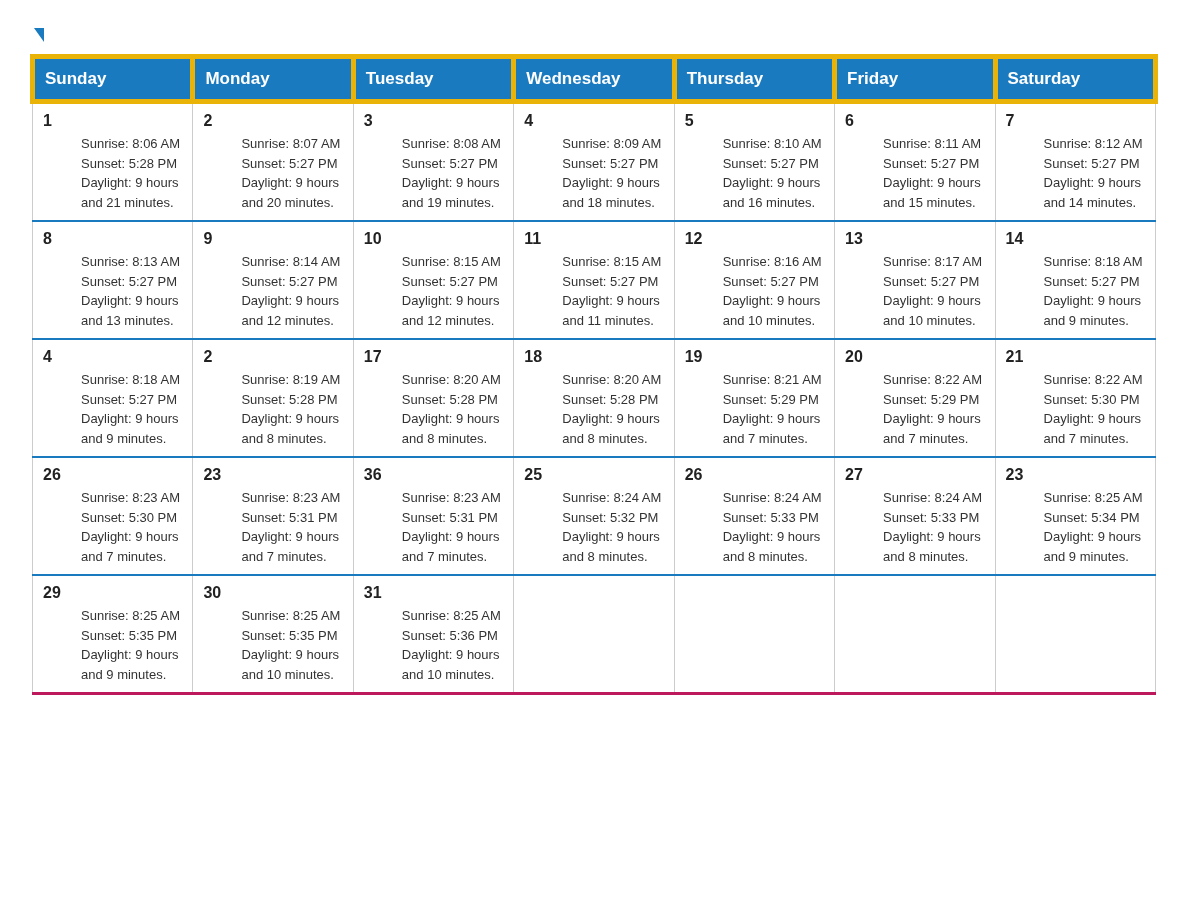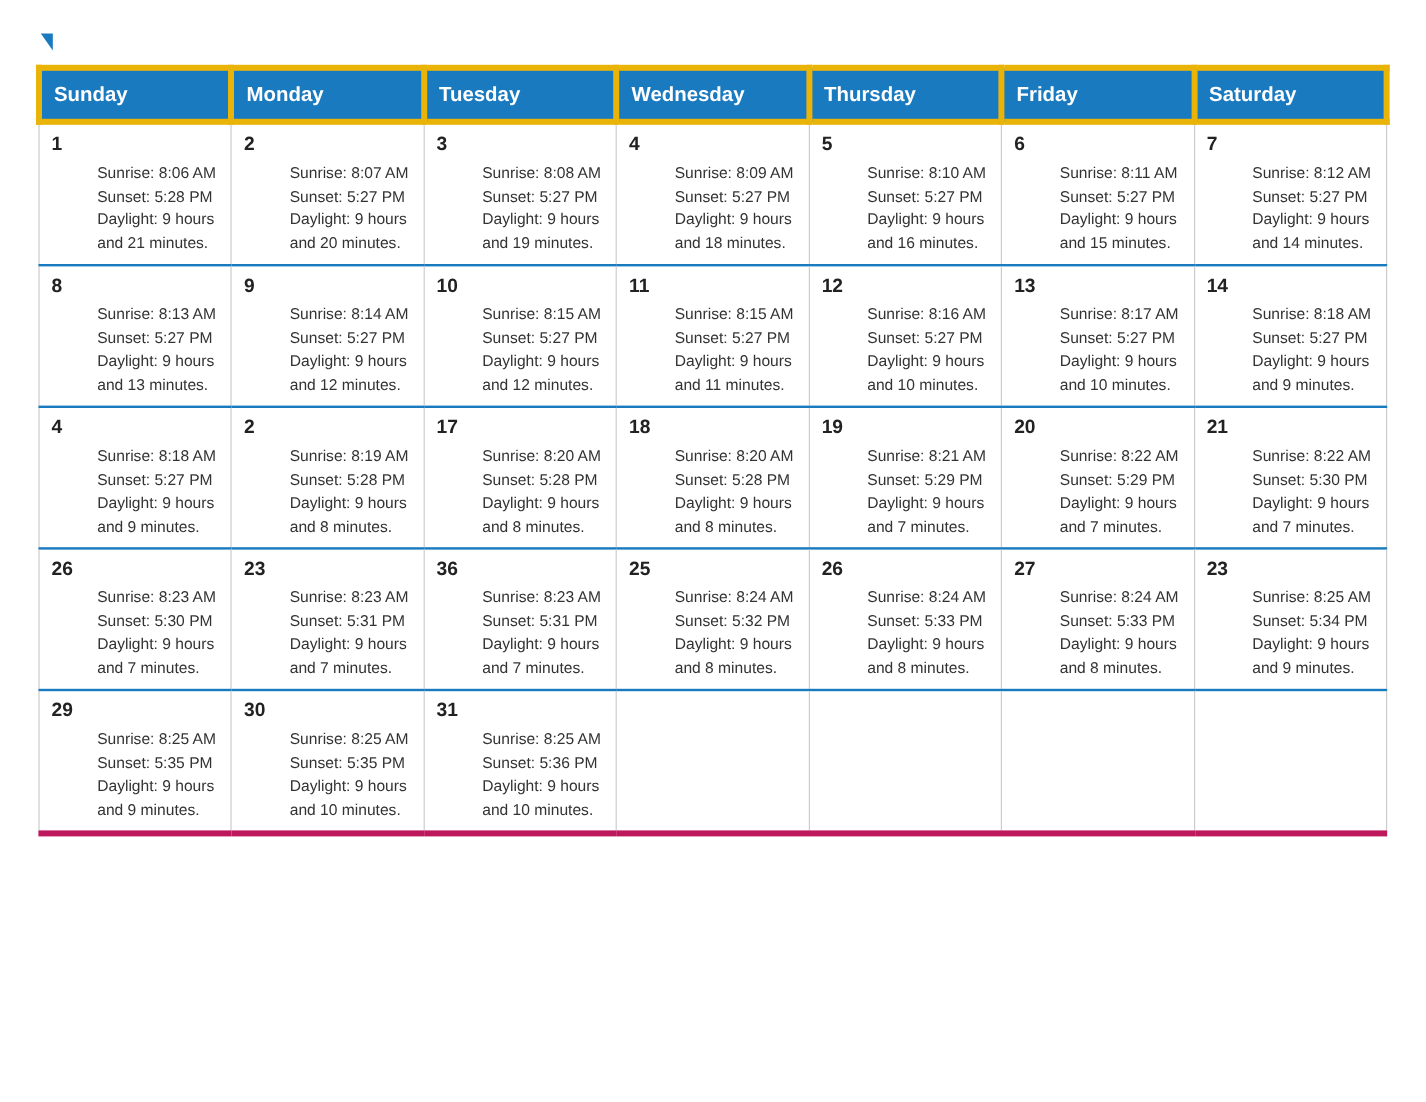--- a/index.html
+++ b/index.html
@@ -98,21 +98,21 @@
       font-size: 13px;
       line-height: 1.5;
       color: #333;
       margin-left: 38px;
     }
     .empty-cell {
       border-top: 2px solid #1a7abf;
       background: #fff;
     }
     tr:last-child td {
-      border-bottom: 5px solid #be185d;
+      border-bottom: 3px solid #be185d;
     }
   </style>
 </head>
 <body>
 
 <div class="header-section">
   <div class="logo">
     <div class="logo-line">
       <span class="logo-general"></span>
       <span class="logo-arrow"></span>

